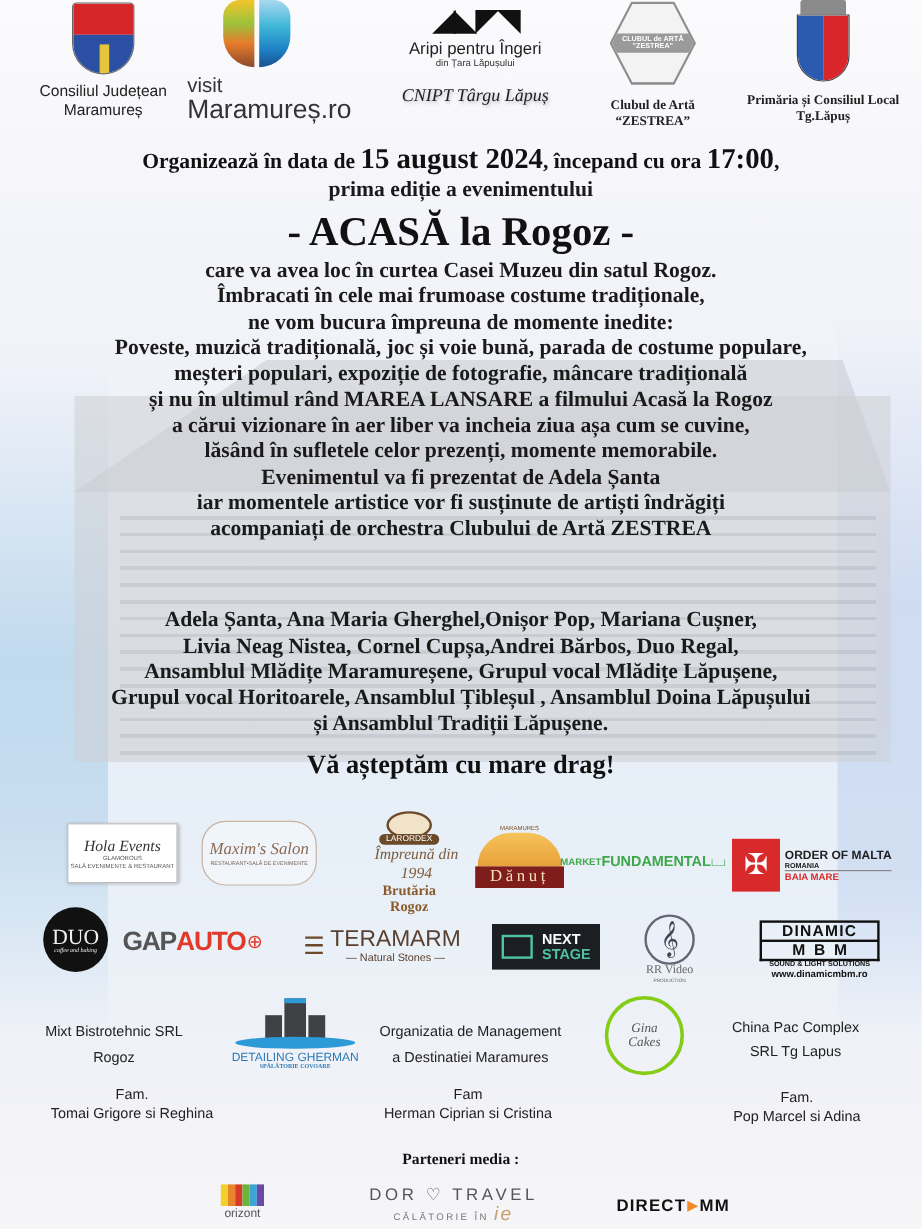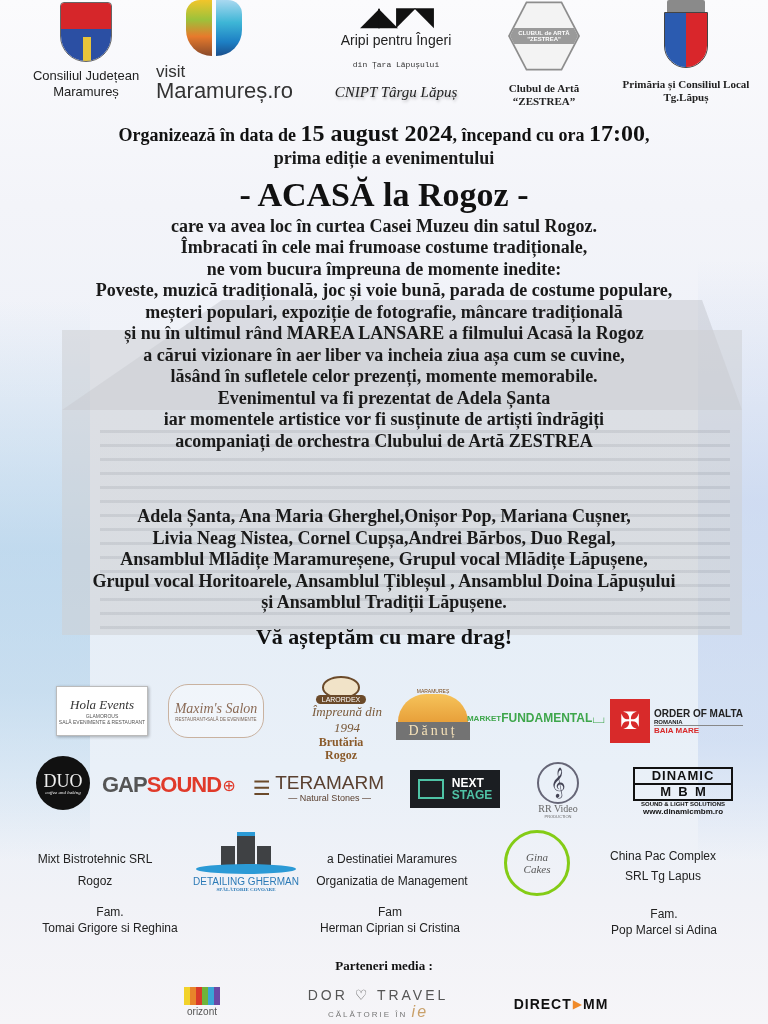--- a/index.html
+++ b/index.html
@@ -51,21 +51,21 @@
   .visit-logo { width: 70px; height: 58px; margin-left: 28px; position: relative; }
   .visit-logo .l { position: absolute; left: 8px; top: 0; width: 26px; height: 56px; border-radius: 14px 0 0 26px;
     background: linear-gradient(180deg, #f2c52a 0%, #9cc23b 35%, #e77a2c 65%, #8a4a2a 100%); }
   .visit-logo .r { position: absolute; left: 38px; top: 0; width: 26px; height: 56px; border-radius: 0 14px 26px 0;
     background: linear-gradient(180deg, #a9d8f0 0%, #3eb6d6 40%, #1d7fc4 75%, #1a4f8c 100%); }
   .visit-small { font-family: "Liberation Sans", sans-serif; font-size: 17px; color: #333; text-align: left; line-height: 16px; }
   .visit-big { font-family: "Liberation Sans", sans-serif; font-size: 22px; color: #333; text-align: left; line-height: 22px; }
 
   .wings { font-size: 26px; line-height: 30px; color: #111; letter-spacing: -2px; }
   .aripi-title { font-family: "Liberation Sans", sans-serif; font-size: 14px; color: #222; line-height: 16px; }
-  .aripi-sub { font-family: Liberation Mono, monospace; font-size: 8px; color: #333; line-height: 10px; margin-top: 12px; }
+  .aripi-sub { font-family: Liberation Sans, sans-serif; font-size: 8px; color: #333; line-height: 10px; }
   .cnipt { font-family: "Liberation Serif", serif; font-style: italic; font-size: 15px; color: #222; margin-top: 14px; text-shadow: 1px 2px 3px rgba(0,0,0,0.25); }
 
   .hexagon {
     width: 72px; height: 72px; margin: 0 auto; position: relative;
     clip-path: polygon(25% 2%, 75% 2%, 100% 50%, 75% 98%, 25% 98%, 0% 50%);
     background: #8d8d8d;
   }
   .hexagon .inner {
     position: absolute; inset: 2px;
     clip-path: polygon(25% 2%, 75% 2%, 100% 50%, 75% 98%, 25% 98%, 0% 50%);
@@ -196,21 +196,21 @@
   <div style="width:38px; height:38px; border-radius:50%; border:2px solid #6b4a2a; background:#f1e3c8;"></div>
   <div class="sp-sans" style="font-size:7px; background:#6b4a2a; color:#fff; padding:1px 6px; border-radius:6px; margin-top:-4px;">LARORDEX</div>
   <div style="font-style:italic; font-size:13px; color:#7a5a3a;margin-left:12px;">Împreună din 1994</div>
   <div style="font-weight:bold; font-size:12px; color:#8a5a2a; line-height:13px;">Brutăria</div>
   <div style="font-weight:bold; font-size:12px; color:#8a5a2a; line-height:13px;">Rogoz</div>
 </div>
 
 <div class="sp" style="left:396px; top:684px; width:74px; height:60px; flex-direction:column;">
   <div class="sp-sans" style="font-size:5px; color:#7a4a1a;">MARAMUREȘ</div>
   <div style="width:70px; height:28px; border-radius:35px 35px 0 0; background:linear-gradient(180deg,#f6c35a,#e8a03a);"></div>
-  <div style="width:74px; height:18px; background:#737373; color:#f5e1b8; font-size:14px; line-height:18px; letter-spacing:3px;">Dănuț</div>
+  <div style="width:74px; height:18px; background:#7f1d1d; color:#f5e1b8; font-size:14px; line-height:18px; letter-spacing:3px;">Dănuț</div>
 </div>
 
 <div class="sp" style="left:488px; top:688px; width:96px; height:60px; flex-direction:row;">
   <div class="sp-sans" style="font-size:8px; font-weight:bold; color:#3ea64b;">MARKET</div>
   <div class="sp-sans" style="font-size:12px; font-weight:bold; color:#3ea64b;">FUNDAMENTAL</div>
   <div style="font-size:16px; color:#3ea64b; line-height:16px;">⌴</div>
 </div>
 
 <div class="sp" style="left:610px; top:698px; width:136px; height:46px; justify-content:flex-start;">
   <div style="width:40px; height:44px; background:#d82a2a; color:#fff; font-size:24px; line-height:44px; text-align:center;">✠</div>
@@ -221,21 +221,21 @@
   </div>
 </div>
 
 <div class="sp" style="left:36px; top:756px; width:54px; height:54px; border-radius:50%; background:#111; flex-direction:column; color:#eee;">
   <div style="font-size:18px; line-height:18px;">DUO</div>
   <div style="font-style:italic; font-size:5px;">coffee and baking</div>
 </div>
 
 <div class="sp sp-sans" style="left:102px; top:770px; width:130px; height:30px; justify-content:flex-start;">
   <span style="font-weight:bold; font-size:22px; color:#555; letter-spacing:-1px;">GAP</span>
-    <span style="font-weight:bold; font-size:22px; color:#e03a2a; letter-spacing:-1px;">SOUND</span>
+    <span style="font-weight:bold; font-size:22px; color:#e03a2a; letter-spacing:-1px;">AUTO</span>
   <span style="font-size:16px; color:#e03a2a; margin-left:1px;">⊕</span>
 </div>
 
 <div class="sp" style="left:248px; top:770px; width:136px; height:36px; justify-content:flex-start;">
   <div style="font-size:20px; color:#6b4a2a; width:30px;">☰</div>
   <div>
     <div class="sp-sans" style="font-size:19px; color:#5a4030; line-height:20px;">TERAMARM</div>
     <div class="sp-sans" style="font-size:9px; color:#5a4030;">— Natural Stones —</div>
   </div>
 </div>
@@ -271,22 +271,22 @@
     <div style="width:14px; height:22px; background:#3f4144;"></div>
     <div style="width:18px; height:36px; background:#3f4144; border-top:4px solid #2b9ad6;"></div>
     <div style="width:14px; height:22px; background:#3f4144;"></div>
   </div>
   <div style="width:100px; height:10px; border-radius:50%; background:#2b9ad6; margin-top:-4px;"></div>
   <div class="sp-sans" style="font-size:10px; color:#2b7ab6; margin-top:2px;">DETAILING GHERMAN</div>
   <div style="font-size:5px; color:#2b7ab6; font-weight:bold;">SPĂLĂTORIE COVOARE</div>
 </div>
 
 <div class="sp-text" style="left:306px; top:848px; width:172px; line-height:22px;">
+  <div>Organizatia de Management</div>
   <div>a Destinatiei Maramures</div>
-  <div>Organizatia de Management</div>
 </div>
 
 <div class="sp" style="left:504px; top:830px; width:66px; height:66px; border-radius:50%; border:3px solid #84cc16; flex-direction:column;">
   <div style="font-style:italic; font-size:11px; color:#555; line-height:12px;">Gina</div>
   <div style="font-style:italic; font-size:11px; color:#555; line-height:12px;">Cakes</div>
 </div>
 
 <div class="sp-text" style="left:596px; top:846px; width:134px; line-height:20px;">
   <div>China Pac Complex</div>
   <div>SRL Tg Lapus</div>

